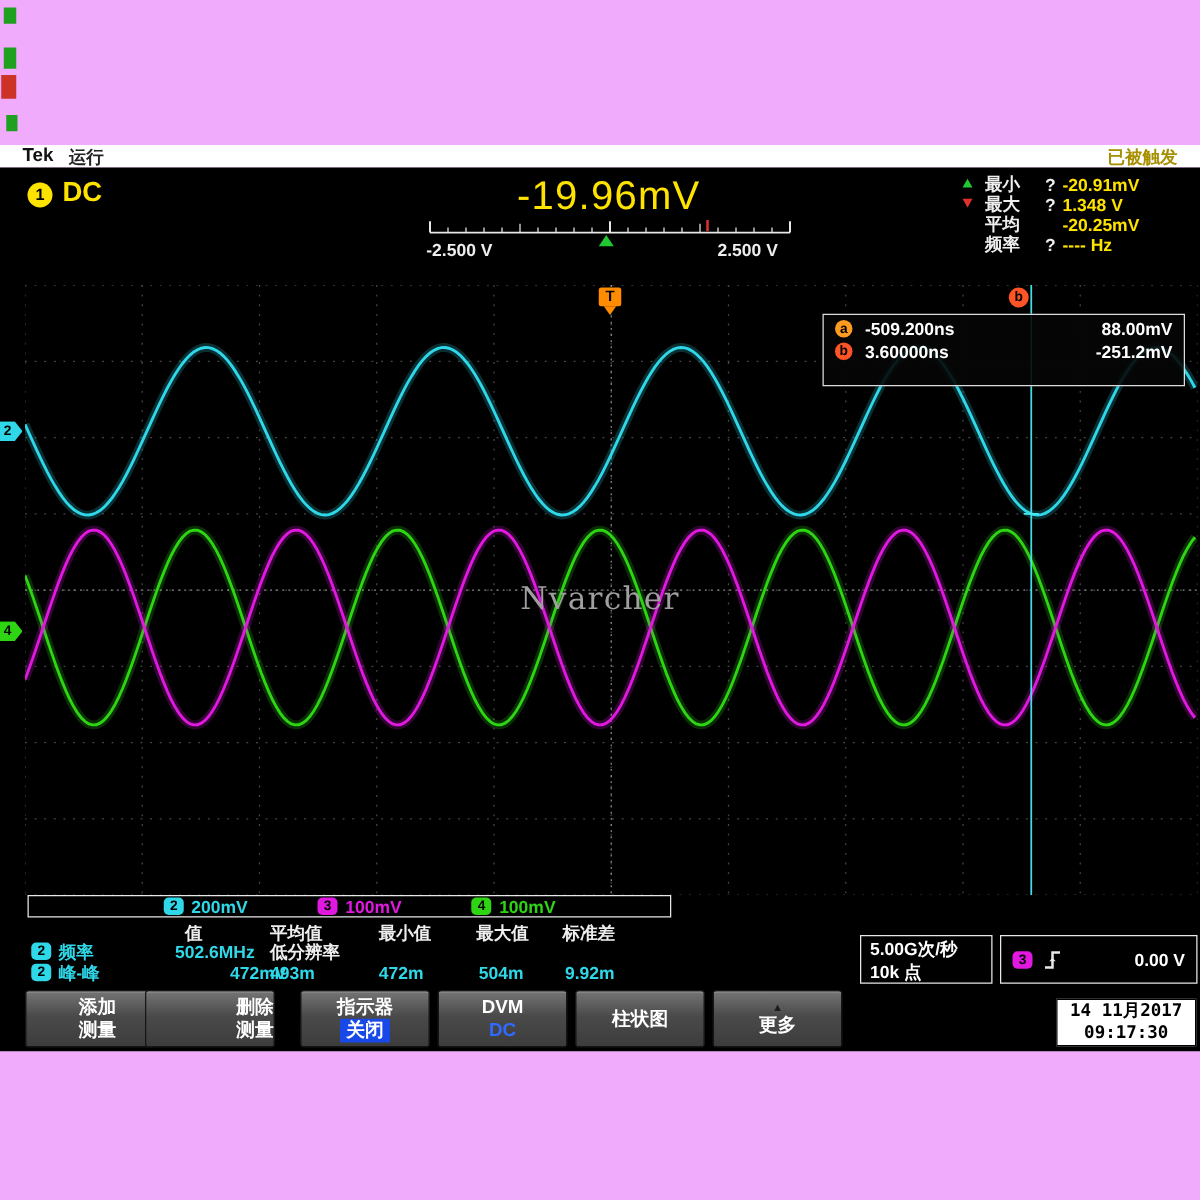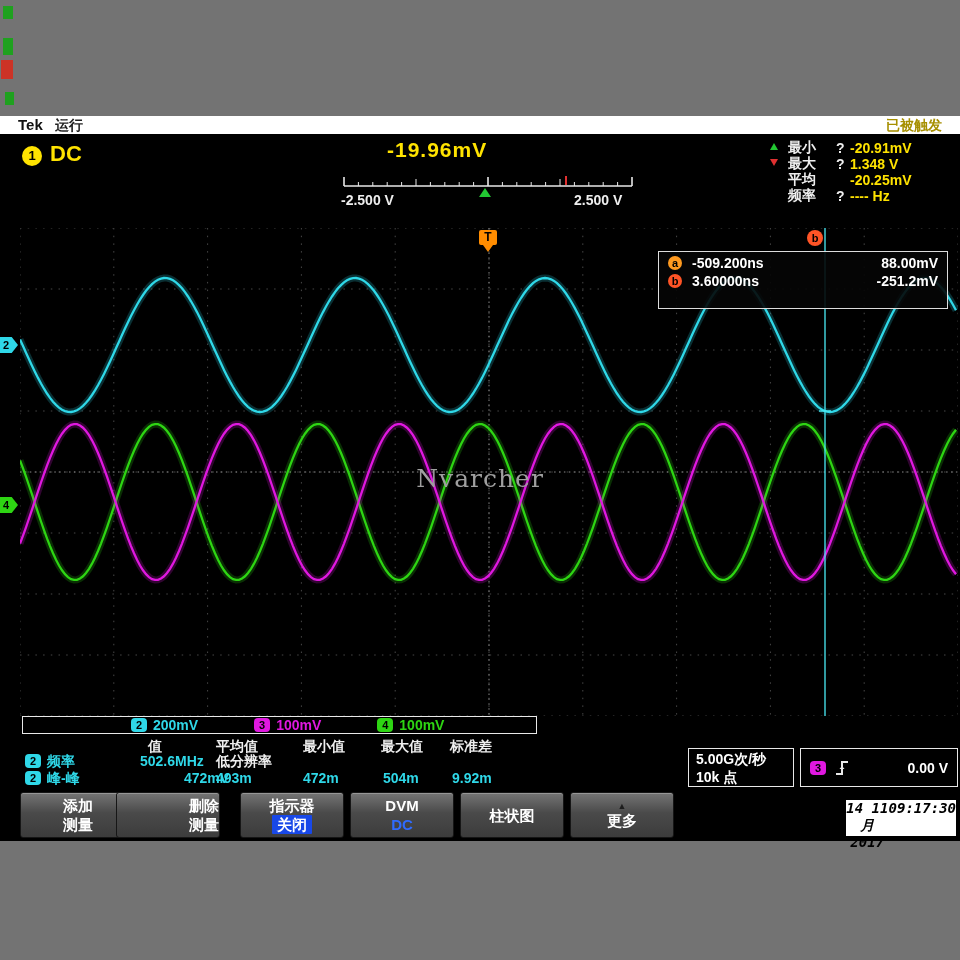--- a/index.html
+++ b/index.html
@@ -1,38 +1,38 @@
 <!DOCTYPE html>
 <html><head>
 <meta charset="utf-8">
 <style>
   *{margin:0;padding:0;box-sizing:border-box;}
   html,body{background:#fff;}
   body{font-family:"Liberation Sans",sans-serif;}
-  .screen{position:relative;width:960px;height:960px;background:#737373;overflow:hidden;}
+  .screen{position:relative;width:960px;height:960px;background:#f0abfc;overflow:hidden;}
   .abs{position:absolute;}
 
   
   .artifact{position:absolute;}
 
   
   .status-strip{position:absolute;left:0;top:116px;width:960px;height:18px;background:#fff;}
   .brand{position:absolute;left:18px;top:0;font-weight:bold;font-size:15px;color:#111;}
   .runstate{position:absolute;left:55px;top:1px;font-size:14px;font-weight:bold;color:#222;}
   .trigstate{position:absolute;right:18px;top:1px;font-size:14px;font-weight:bold;color:#a68f00;}
 
   
   .scope{position:absolute;left:0;top:134px;width:960px;height:707px;background:#000;color:#fff;}
 
   
   .dvm-badge{position:absolute;left:22px;top:12px;width:20px;height:20px;border-radius:50%;
     background:#ffe300;color:#000;font-weight:bold;font-size:13px;text-align:center;line-height:20px;}
   .dvm-mode{position:absolute;left:50px;top:7px;font-size:22px;font-weight:bold;color:#ffe300;}
-  .dvm-reading{position:absolute;left:387px;top:4px;width:200px;
-    font-size:21px;font-weight:bold;color:#ffe300;letter-spacing:1px;}
+  .dvm-reading{position:absolute;left:387px;top:4px;width:200px;text-align:center;
+    font-size:32px;font-weight:normal;color:#ffe300;letter-spacing:1px;}
   .scale-label{position:absolute;top:58px;font-size:14px;font-weight:bold;color:#eee;}
   .scale-marker-green{position:absolute;left:479px;top:54px;width:0;height:0;
     border-left:6px solid transparent;border-right:6px solid transparent;border-bottom:9px solid #22c832;}
   .scale-tick-red{position:absolute;left:565px;top:42px;width:2px;height:9px;background:#e03030;}
   .dvm-stats{position:absolute;left:788px;top:6px;}
   .stat-row{display:flex;height:16px;align-items:center;font-size:14px;font-weight:bold;}
   .stat-label{width:48px;color:#eee;}
   .stat-prefix{width:14px;color:#eee;}
   .stat-value{color:#ffe300;}
   .stat-arrow-up{position:absolute;left:770px;top:9px;width:0;height:0;
@@ -91,22 +91,22 @@
   
   .menu-btn{position:absolute;top:658px;width:104px;height:46px;border:1px solid #161616;border-radius:3px;
     background:linear-gradient(180deg,#757575,#4a4a4a 45%,#3c3c3c);box-shadow:inset 0 1px 0 #979797;
     display:flex;flex-direction:column;align-items:center;justify-content:center;
     color:#fff;font-size:15px;font-weight:bold;line-height:19px;cursor:pointer;}
   .hl-blue-bg{background:#1848e8;padding:0 5px;border-radius:1px;}
   .txt-blue{color:#2f6bff;}
   .more-arrow{font-size:9px;color:#1d1d1d;line-height:10px;}
   .datebox{position:absolute;left:845px;top:665px;width:112px;height:38px;background:#fff;
     border:1px solid #000;color:#000;font-weight:bold;font-size:14px;text-align:center;
-    display:flex;flex-direction:row;justify-content:flex-end;line-height:17px;
-    font-family:"DejaVu Sans Mono",monospace;font-style:italic;}
+    display:flex;flex-direction:column;justify-content:center;line-height:17px;
+    font-family:"DejaVu Sans Mono",monospace;}
 </style>
 </head>
 <body>
 
 <div class="screen">
 
   <div class="artifact" style="left:3px;top:6px;width:10px;height:13px;background:#1fa11f;"></div>
   <div class="artifact" style="left:3px;top:38px;width:10px;height:17px;background:#1fa11f;"></div>
   <div class="artifact" style="left:1px;top:60px;width:12px;height:19px;background:#cc3326;"></div>
   <div class="artifact" style="left:5px;top:92px;width:9px;height:13px;background:#1fa11f;"></div>

